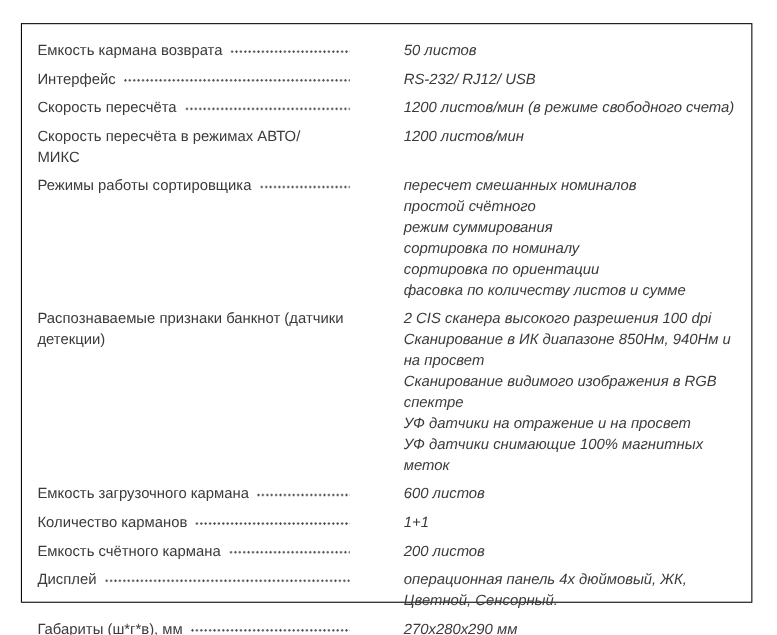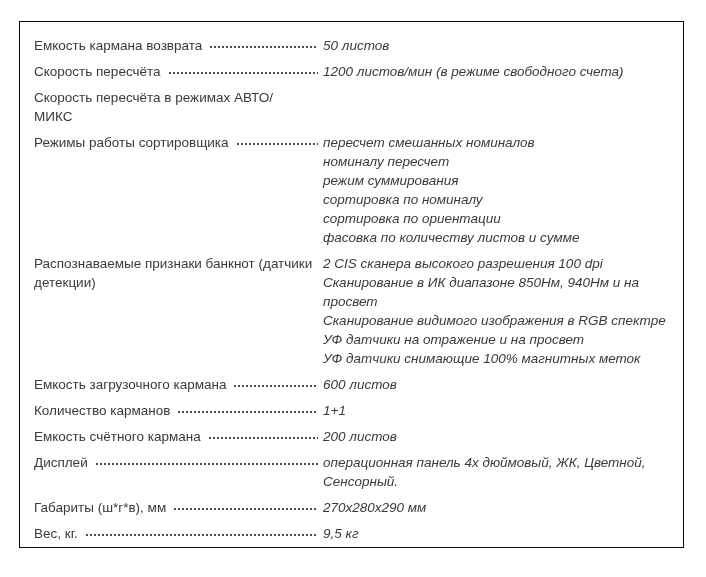--- a/index.html
+++ b/index.html
@@ -25,20 +25,21 @@
     background: #ffffff;
     padding: 14px 14px 0 14px;
   }
   .row {
     display: flex;
     align-items: flex-start;
     margin-bottom: 7px;
     font-size: 13.5px;
     line-height: 19px;
     color: #3a3a3a;
+    gap: 44px;
   }
   .label-col {
     width: 289px;
     flex: 0 0 289px;
     display: flex;
     align-items: flex-start;
   }
   .label {
     color: #3a3a3a;
   }
@@ -69,46 +70,58 @@
   <div class="row">
     <div class="label-col">
       <span class="label">Емкость кармана возврата</span>
       <span class="dots"></span>
     </div>
     <div class="value-col">
         <div class="value-line">50 листов</div>
       </div>
   </div>
 
+  <div class="row">
+    <div class="label-col">
+      <span class="label">Интерфейс</span>
+      <span class="dots"></span>
+    </div>
+    <div class="value-col">
+        <div class="value-line">RS-232/ RJ12/ USB</div>
+      </div>
+  </div>
 
   <div class="row">
     <div class="label-col">
       <span class="label">Скорость пересчёта</span>
       <span class="dots"></span>
     </div>
     <div class="value-col">
         <div class="value-line">1200 листов/мин (в режиме свободного счета)</div>
       </div>
   </div>
 
   <div class="row">
     <div class="label-col">
       <span class="label">Скорость пересчёта в режимах АВТО/МИКС</span>
       <span class="dots"></span>
     </div>
+    <div class="value-col">
+        <div class="value-line">1200 листов/мин</div>
+      </div>
   </div>
 
   <div class="row">
     <div class="label-col">
       <span class="label">Режимы работы сортировщика</span>
       <span class="dots"></span>
     </div>
     <div class="value-col">
         <div class="value-line">пересчет смешанных номиналов</div>
-        <div class="value-line">номиналу пересчет</div>
+        <div class="value-line">простой счётного</div>
         <div class="value-line">режим суммирования</div>
         <div class="value-line">сортировка по номиналу</div>
         <div class="value-line">сортировка по ориентации</div>
         <div class="value-line">фасовка по количеству листов и сумме</div>
       </div>
   </div>
 
   <div class="row">
     <div class="label-col no-dots">
       <span class="label">Распознаваемые признаки банкнот (датчики детекции)</span>

